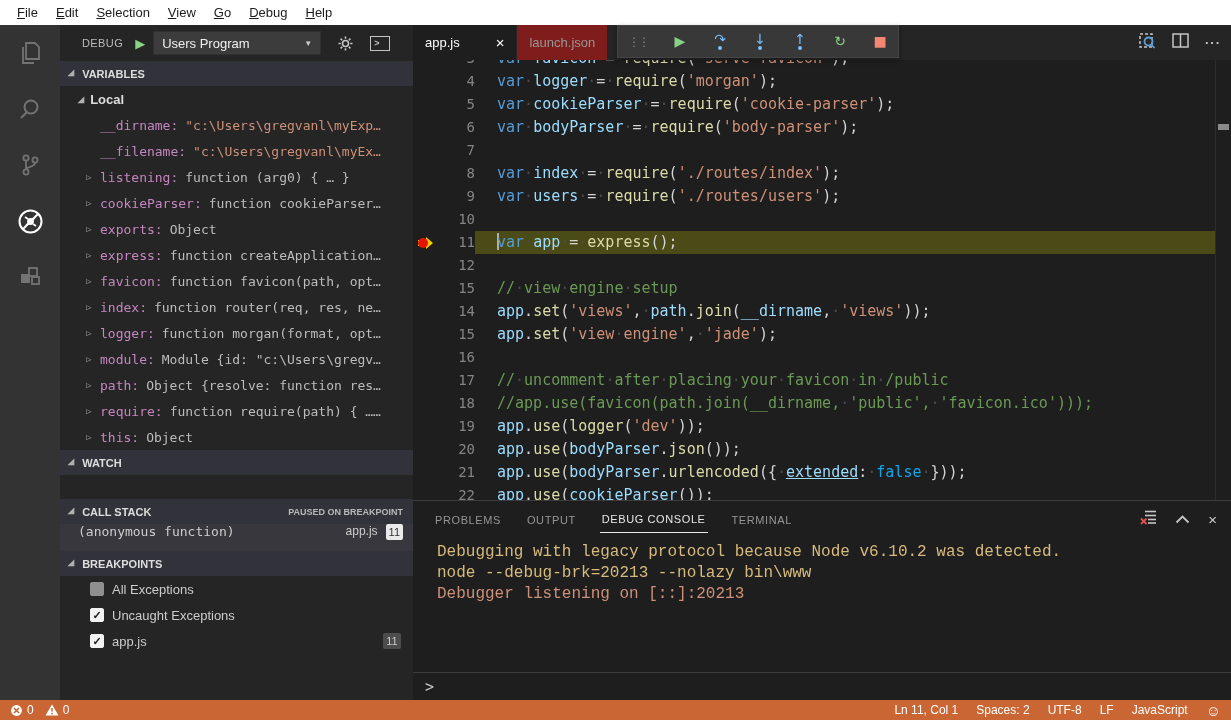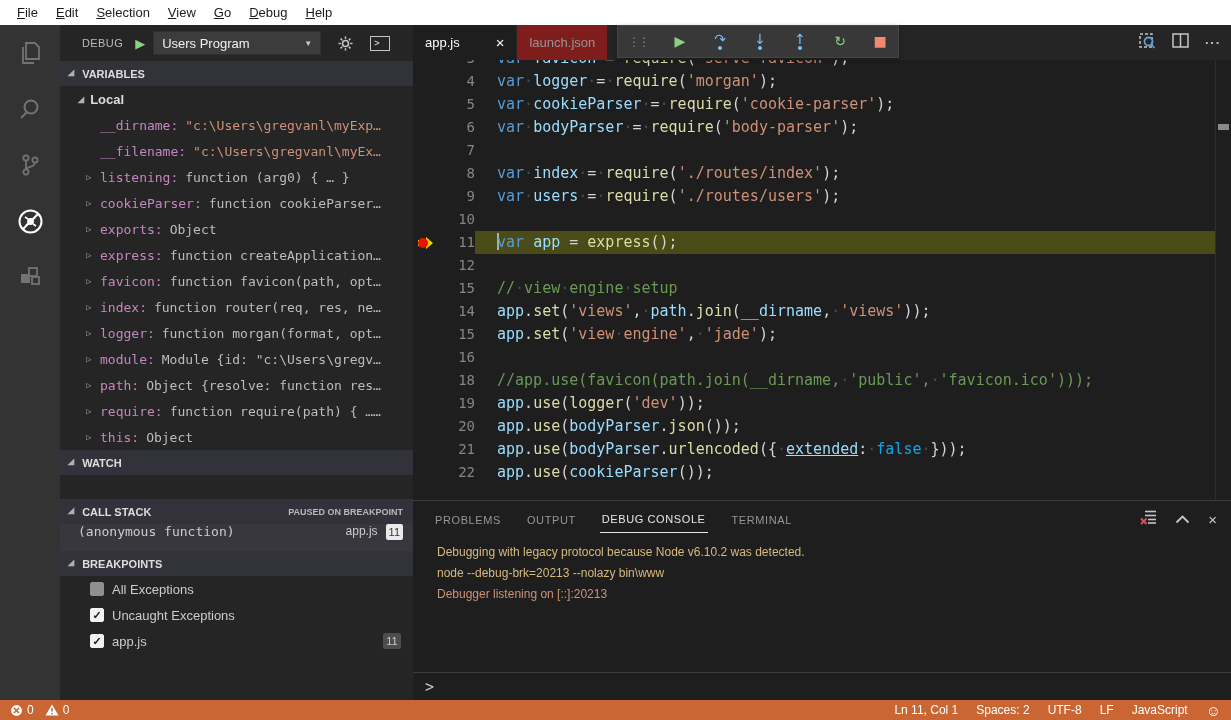--- a/index.html
+++ b/index.html
@@ -96,21 +96,21 @@
   .v-scrollbar { position:absolute; right:0; top:0; bottom:0; width:16px; border-left:1px solid rgba(255,255,255,.07); }
   .v-thumb { position:absolute; top:64px; left:2px; right:2px; height:6px; background:#8a8a8a; }
 
   
   .panel { height:200px; border-top:1px solid #3c3c3c; display:flex; flex-direction:column; flex-shrink:0; position:relative; }
   .panel-tabs { height:35px; display:flex; align-items:center; padding-left:20px; gap:22px; flex-shrink:0; }
   .panel-tab { font-size:11px; letter-spacing:.6px; color:#969696; padding:9px 2px 7px; cursor:pointer; }
   .panel-tab.active { color:#e7e7e7; border-bottom:1px solid #e7e7e7; }
   .panel-actions { position:absolute; right:14px; top:8px; display:flex; align-items:center; gap:18px; }
   .pa-close { color:#cccccc; font-size:15px; cursor:pointer; }
-  .console-out { flex:1; padding:6px 0 0 24px; font-family:Liberation Sans, sans-serif; font-size:12px; line-height:21px; }
+  .console-out { flex:1; padding:6px 0 0 24px; font-family:Liberation Mono, monospace; font-size:16px; line-height:21px; }
   .console-input { height:28px; border-top:1px solid #3c3c3c; display:flex; align-items:center;
      padding-left:12px; font-family:"DejaVu Sans Mono", monospace; font-size:15px; color:#c5c5c5; }
 
   
   .statusbar { height:20px; display:flex; align-items:center; color:#ffffff; font-size:12px; padding:0 10px; }
   .sb-left { display:flex; align-items:center; gap:5px; }
   .sb-right { margin-left:auto; display:flex; align-items:center; gap:18px; }
   .sb-item { display:flex; align-items:center; gap:4px; cursor:pointer; }
   .smiley { font-size:15px; line-height:1; }
 </style>
@@ -365,20 +365,21 @@
           <div class="code-line"><span class="bp-margin"></span><span class="line-num">10</span><span class="line-code"></span></div>
           <div class="code-line current"><span class="bp-margin"><svg width="20" height="14" viewBox="0 0 20 14">
                 <polygon points="2,4 10,4 10,1 17,7 10,13 10,10 2,10" fill="#FFCC00"></polygon>
                 <circle cx="7" cy="7" r="5" fill="#E51400"></circle>
               </svg></span><span class="line-num">11</span><span class="line-code"><span class="cursor"></span><span class="tk-k">var<span class="ws">·</span></span><span class="tk-v">app</span><span class="tk-p"><span class="ws">·</span>=<span class="ws">·</span></span><span class="tk-f">express</span><span class="tk-p">();</span></span></div>
           <div class="code-line"><span class="bp-margin"></span><span class="line-num">12</span><span class="line-code"></span></div>
           <div class="code-line"><span class="bp-margin"></span><span class="line-num">15</span><span class="line-code"><span class="tk-c">//<span class="ws">·</span>view<span class="ws">·</span>engine<span class="ws">·</span>setup</span></span></div>
           <div class="code-line"><span class="bp-margin"></span><span class="line-num">14</span><span class="line-code"><span class="tk-v">app</span><span class="tk-p">.</span><span class="tk-f">set</span><span class="tk-p">(</span><span class="tk-s">'views'</span><span class="tk-p">,<span class="ws">·</span></span><span class="tk-v">path</span><span class="tk-p">.</span><span class="tk-f">join</span><span class="tk-p">(</span><span class="tk-v">__dirname</span><span class="tk-p">,<span class="ws">·</span></span><span class="tk-s">'views'</span><span class="tk-p">));</span></span></div>
           <div class="code-line"><span class="bp-margin"></span><span class="line-num">15</span><span class="line-code"><span class="tk-v">app</span><span class="tk-p">.</span><span class="tk-f">set</span><span class="tk-p">(</span><span class="tk-s">'view<span class="ws">·</span>engine'</span><span class="tk-p">,<span class="ws">·</span></span><span class="tk-s">'jade'</span><span class="tk-p">);</span></span></div>
           <div class="code-line"><span class="bp-margin"></span><span class="line-num">16</span><span class="line-code"></span></div>
+          <div class="code-line"><span class="bp-margin"></span><span class="line-num">17</span><span class="line-code"><span class="tk-c">//<span class="ws">·</span>uncomment<span class="ws">·</span>after<span class="ws">·</span>placing<span class="ws">·</span>your<span class="ws">·</span>favicon<span class="ws">·</span>in<span class="ws">·</span>/public</span></span></div>
           <div class="code-line"><span class="bp-margin"></span><span class="line-num">18</span><span class="line-code"><span class="tk-c">//app.use(favicon(path.join(__dirname,<span class="ws">·</span>'public',<span class="ws">·</span>'favicon.ico')));</span></span></div>
           <div class="code-line"><span class="bp-margin"></span><span class="line-num">19</span><span class="line-code"><span class="tk-v">app</span><span class="tk-p">.</span><span class="tk-f">use</span><span class="tk-p">(</span><span class="tk-f">logger</span><span class="tk-p">(</span><span class="tk-s">'dev'</span><span class="tk-p">));</span></span></div>
           <div class="code-line"><span class="bp-margin"></span><span class="line-num">20</span><span class="line-code"><span class="tk-v">app</span><span class="tk-p">.</span><span class="tk-f">use</span><span class="tk-p">(</span><span class="tk-v">bodyParser</span><span class="tk-p">.</span><span class="tk-f">json</span><span class="tk-p">());</span></span></div>
           <div class="code-line"><span class="bp-margin"></span><span class="line-num">21</span><span class="line-code"><span class="tk-v">app</span><span class="tk-p">.</span><span class="tk-f">use</span><span class="tk-p">(</span><span class="tk-v">bodyParser</span><span class="tk-p">.</span><span class="tk-f">urlencoded</span><span class="tk-p">({<span class="ws">·</span></span><span class="tk-u">extended</span><span class="tk-p">:<span class="ws">·</span></span><span class="tk-b">false</span><span class="tk-p"><span class="ws">·</span>}));</span></span></div>
           <div class="code-line"><span class="bp-margin"></span><span class="line-num">22</span><span class="line-code"><span class="tk-v">app</span><span class="tk-p">.</span><span class="tk-f">use</span><span class="tk-p">(</span><span class="tk-v">cookieParser</span><span class="tk-p">());</span></span></div>
         </div>
       <div class="v-scrollbar">
         <div class="v-thumb"></div>
       </div>
     </div>

